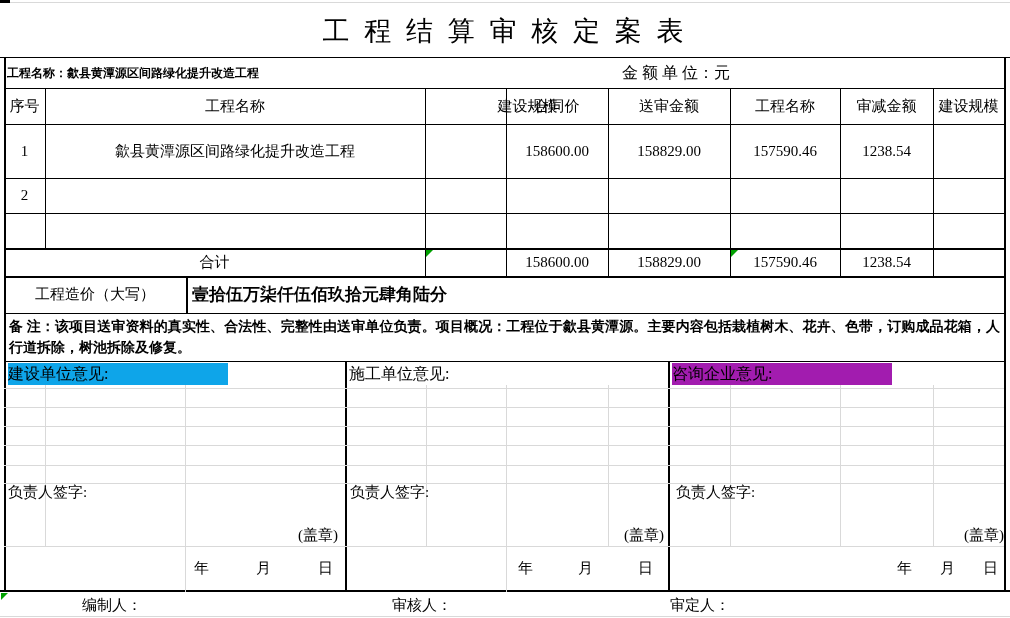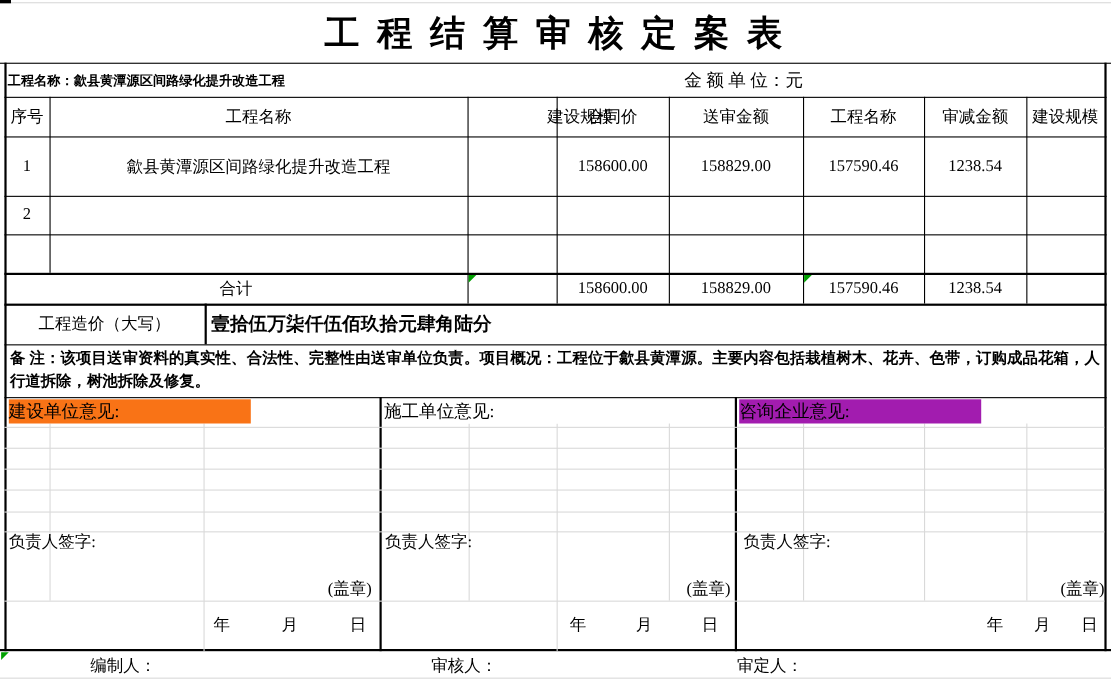--- a/index.html
+++ b/index.html
@@ -11,21 +11,21 @@
   .v{position:absolute;width:1px;background:#000;}
   .v2{position:absolute;width:2px;background:#000;}
   .fh{position:absolute;height:1px;background:#d9d9d9;}
   .fv{position:absolute;width:1px;background:#d9d9d9;}
   .cell{position:absolute;display:flex;align-items:center;justify-content:center;
         font-size:15px;white-space:nowrap;}
   .cl{justify-content:flex-start;}
   .cr{justify-content:flex-end;}
   .bold{font-weight:bold;}
   .tri{position:absolute;width:0;height:0;border-top:7px solid #00a000;border-right:7px solid transparent;}
-  #title{font-size:32px;font-weight:bold;letter-spacing:4px;}
+  #title{font-size:27px;font-weight:normal;letter-spacing:4px;}
   #remark{display:block;box-sizing:border-box;padding:3px 4px 0 5px;font-weight:bold;
           font-size:14px;line-height:21px;white-space:normal;text-align:justify;}
   .ymd{position:absolute;display:flex;align-items:center;justify-content:flex-end;font-size:15px;}
 </style>
 </head>
 <body>
 
 <div id="page">
 
   <div class="fh" style="left:0;top:2px;width:1010px;"></div>
@@ -103,21 +103,21 @@
   <div class="cell" style="left:506px;top:248px;width:102px;height:28px;">158600.00</div>
   <div class="cell" style="left:608px;top:248px;width:122px;height:28px;">158829.00</div>
   <div class="cell" style="left:730px;top:248px;width:110px;height:28px;">157590.46</div>
   <div class="cell" style="left:840px;top:248px;width:93px;height:28px;">1238.54</div>
 
   <div class="cell" style="left:4px;top:276px;width:182px;height:37px;">工程造价（大写）</div>
   <div class="cell cl bold" style="left:192px;top:276px;width:600px;height:37px;font-size:17px;">壹拾伍万柒仟伍佰玖拾元肆角陆分</div>
 
   <div id="remark" class="abs" style="left:4px;top:313px;width:1000px;height:48px;">备  注：该项目送审资料的真实性、合法性、完整性由送审单位负责。项目概况：工程位于歙县黄潭源。主要内容包括栽植树木、花卉、色带，订购成品花箱，人行道拆除，树池拆除及修复。</div>
 
-  <div class="cell cl" style="left:8px;top:363px;width:220px;height:22px;font-size:16px;background:#f97316;">建设单位意见:</div>
+  <div class="cell cl" style="left:8px;top:363px;width:220px;height:22px;font-size:16px;background:#0ea5e9;">建设单位意见:</div>
   <div class="cell cl" style="left:8px;top:482px;width:180px;height:20px;">负责人签字:</div>
   <div class="cell cr" style="left:4px;top:526px;width:334px;height:19px;">(盖章)</div>
   <div class="ymd" style="left:4px;top:546px;width:329px;height:44px;gap:47px;padding-right:12px;">
     <span>年</span>
     <span>月</span>
     <span>日</span>
   </div>
 
   <div class="cell cl" style="left:349px;top:363px;width:220px;height:22px;font-size:16px;background:#fff;">施工单位意见:</div>
   <div class="cell cl" style="left:350px;top:482px;width:180px;height:20px;">负责人签字:</div>

